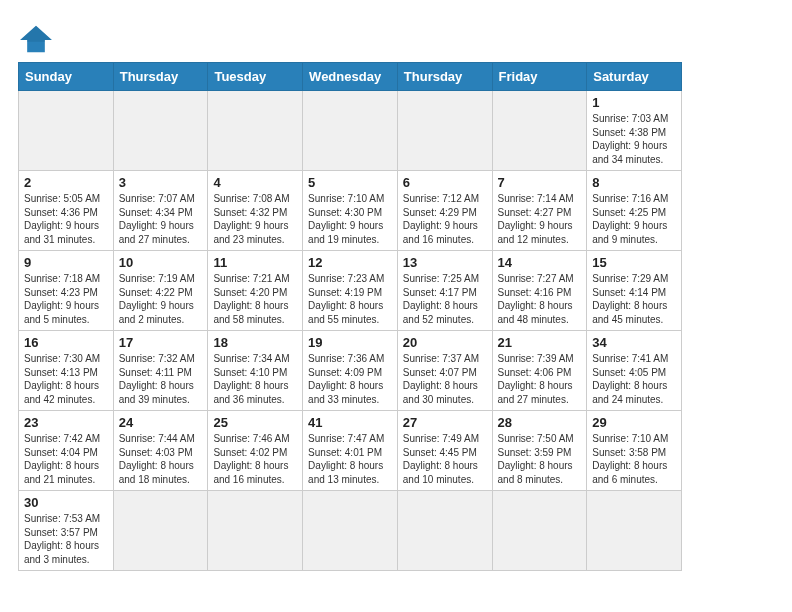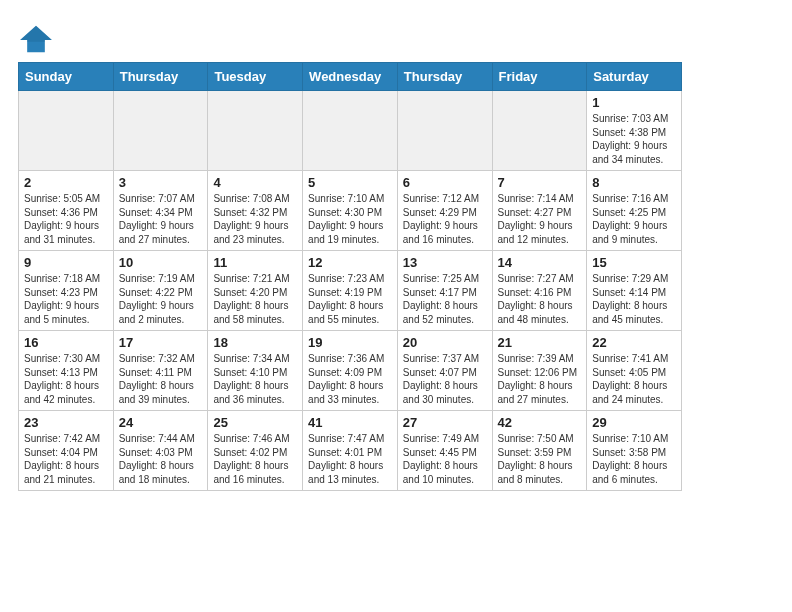--- a/index.html
+++ b/index.html
@@ -277,26 +277,26 @@
           <td>
             <span class="day-number">20</span>
             <div class="day-info">Sunrise: 7:37 AM
 Sunset: 4:07 PM
 Daylight: 8 hours
 and 30 minutes.</div>
           </td>
           <td>
             <span class="day-number">21</span>
             <div class="day-info">Sunrise: 7:39 AM
-Sunset: 12:06 PM
+Sunset: 4:06 PM
 Daylight: 8 hours
 and 27 minutes.</div>
           </td>
           <td>
-            <span class="day-number">22</span>
+            <span class="day-number">34</span>
             <div class="day-info">Sunrise: 7:41 AM
 Sunset: 4:05 PM
 Daylight: 8 hours
 and 24 minutes.</div>
           </td>
         </tr>
         <tr>
           <td>
             <span class="day-number">23</span>
             <div class="day-info">Sunrise: 7:42 AM
@@ -326,29 +326,44 @@
 and 13 minutes.</div>
           </td>
           <td>
             <span class="day-number">27</span>
             <div class="day-info">Sunrise: 7:49 AM
 Sunset: 4:45 PM
 Daylight: 8 hours
 and 10 minutes.</div>
           </td>
           <td>
-            <span class="day-number">42</span>
+            <span class="day-number">28</span>
             <div class="day-info">Sunrise: 7:50 AM
 Sunset: 3:59 PM
 Daylight: 8 hours
 and 8 minutes.</div>
           </td>
           <td>
             <span class="day-number">29</span>
             <div class="day-info">Sunrise: 7:10 AM
 Sunset: 3:58 PM
 Daylight: 8 hours
 and 6 minutes.</div>
           </td>
+        </tr>
+        <tr class="last-row">
+          <td>
+            <span class="day-number">30</span>
+            <div class="day-info">Sunrise: 7:53 AM
+Sunset: 3:57 PM
+Daylight: 8 hours
+and 3 minutes.</div>
+          </td>
+          <td class="empty"></td>
+          <td class="empty"></td>
+          <td class="empty"></td>
+          <td class="empty"></td>
+          <td class="empty"></td>
+          <td class="empty"></td>
         </tr>
       </tbody>
   </table>
 </div>
 
 </body></html>

